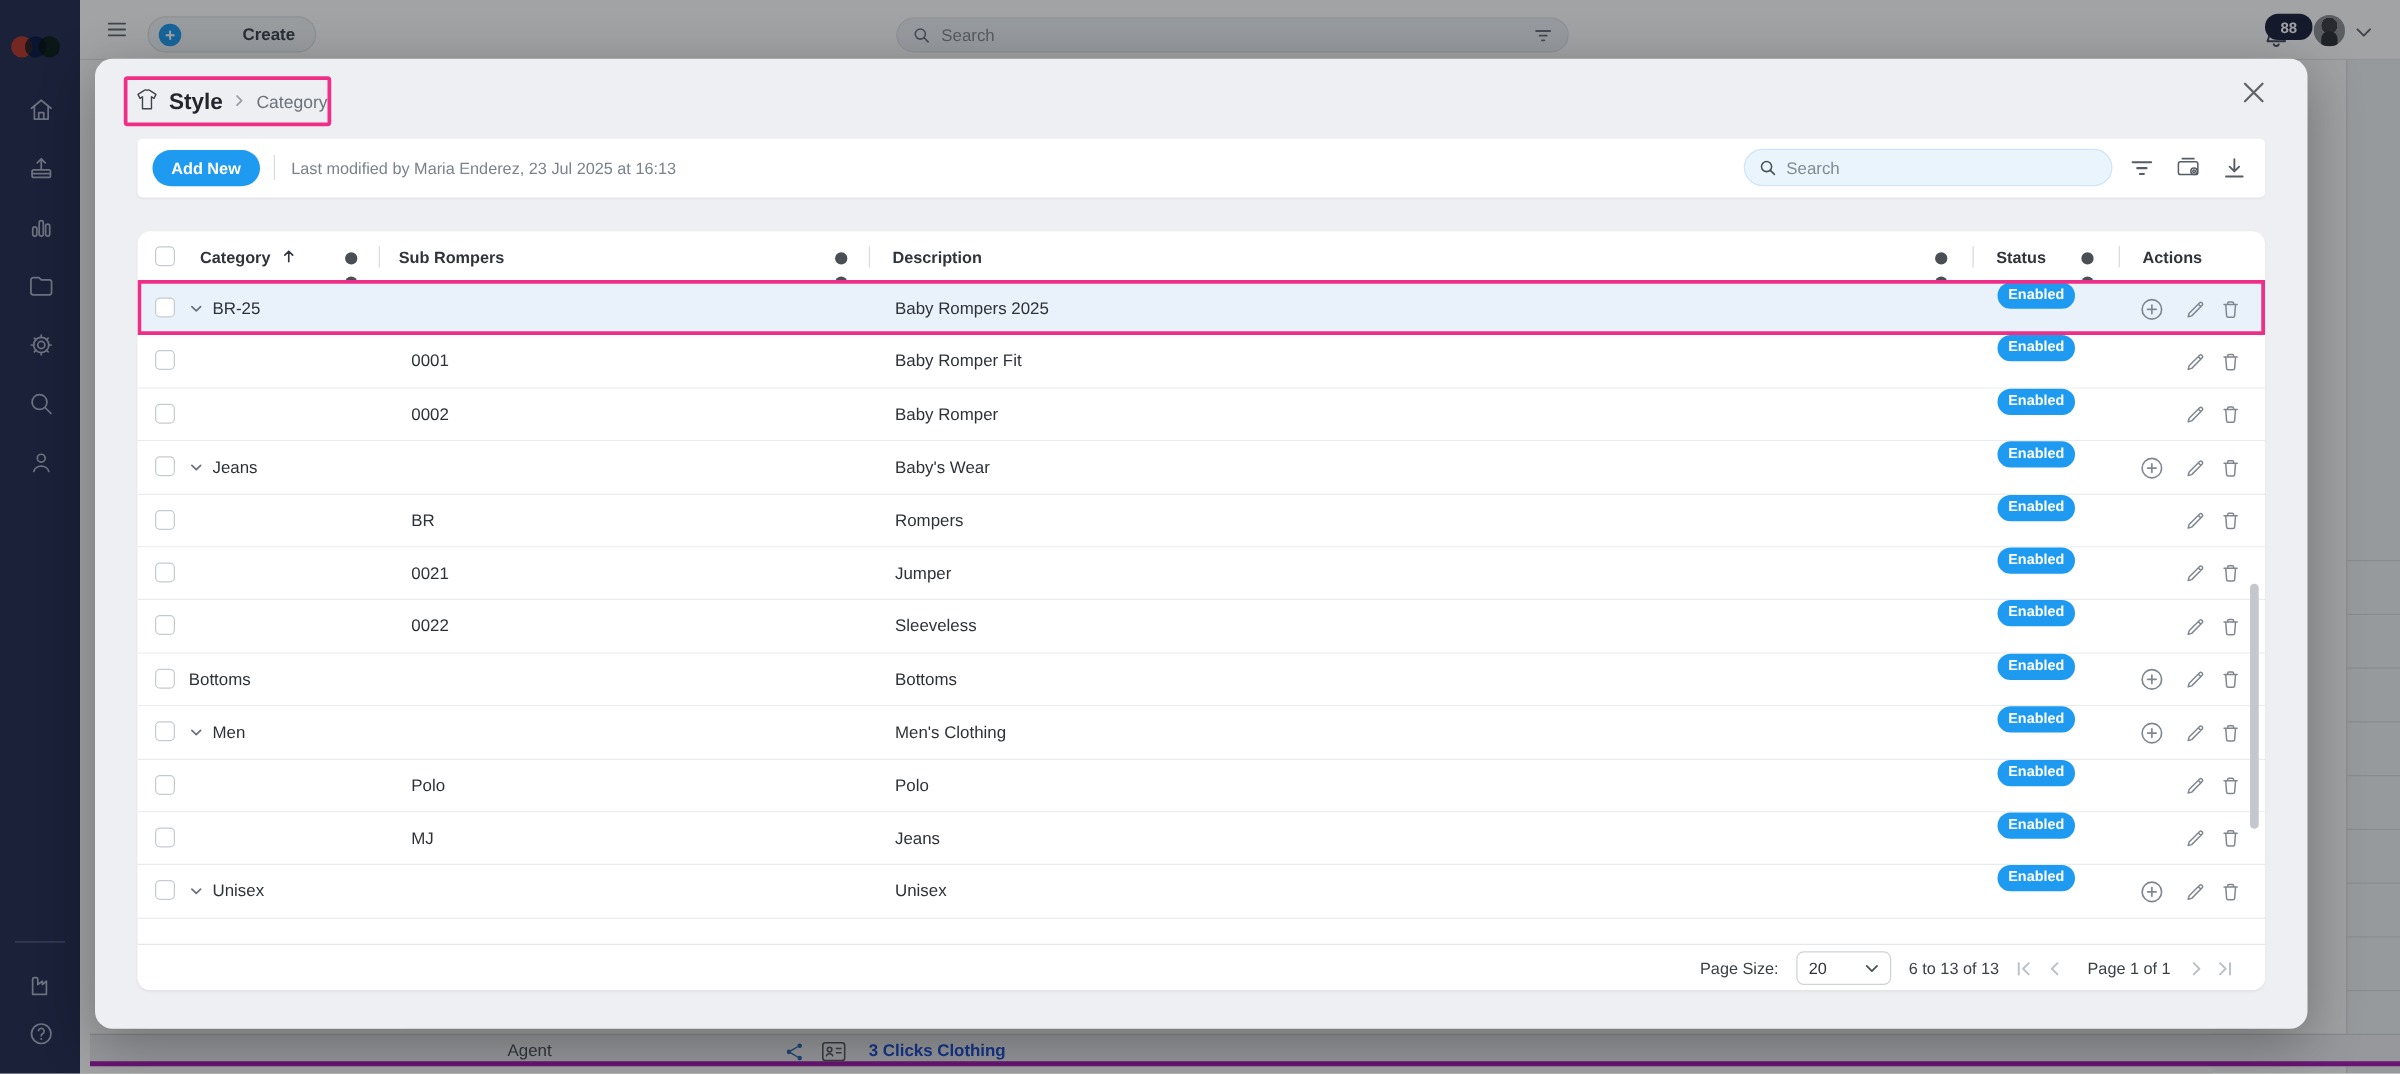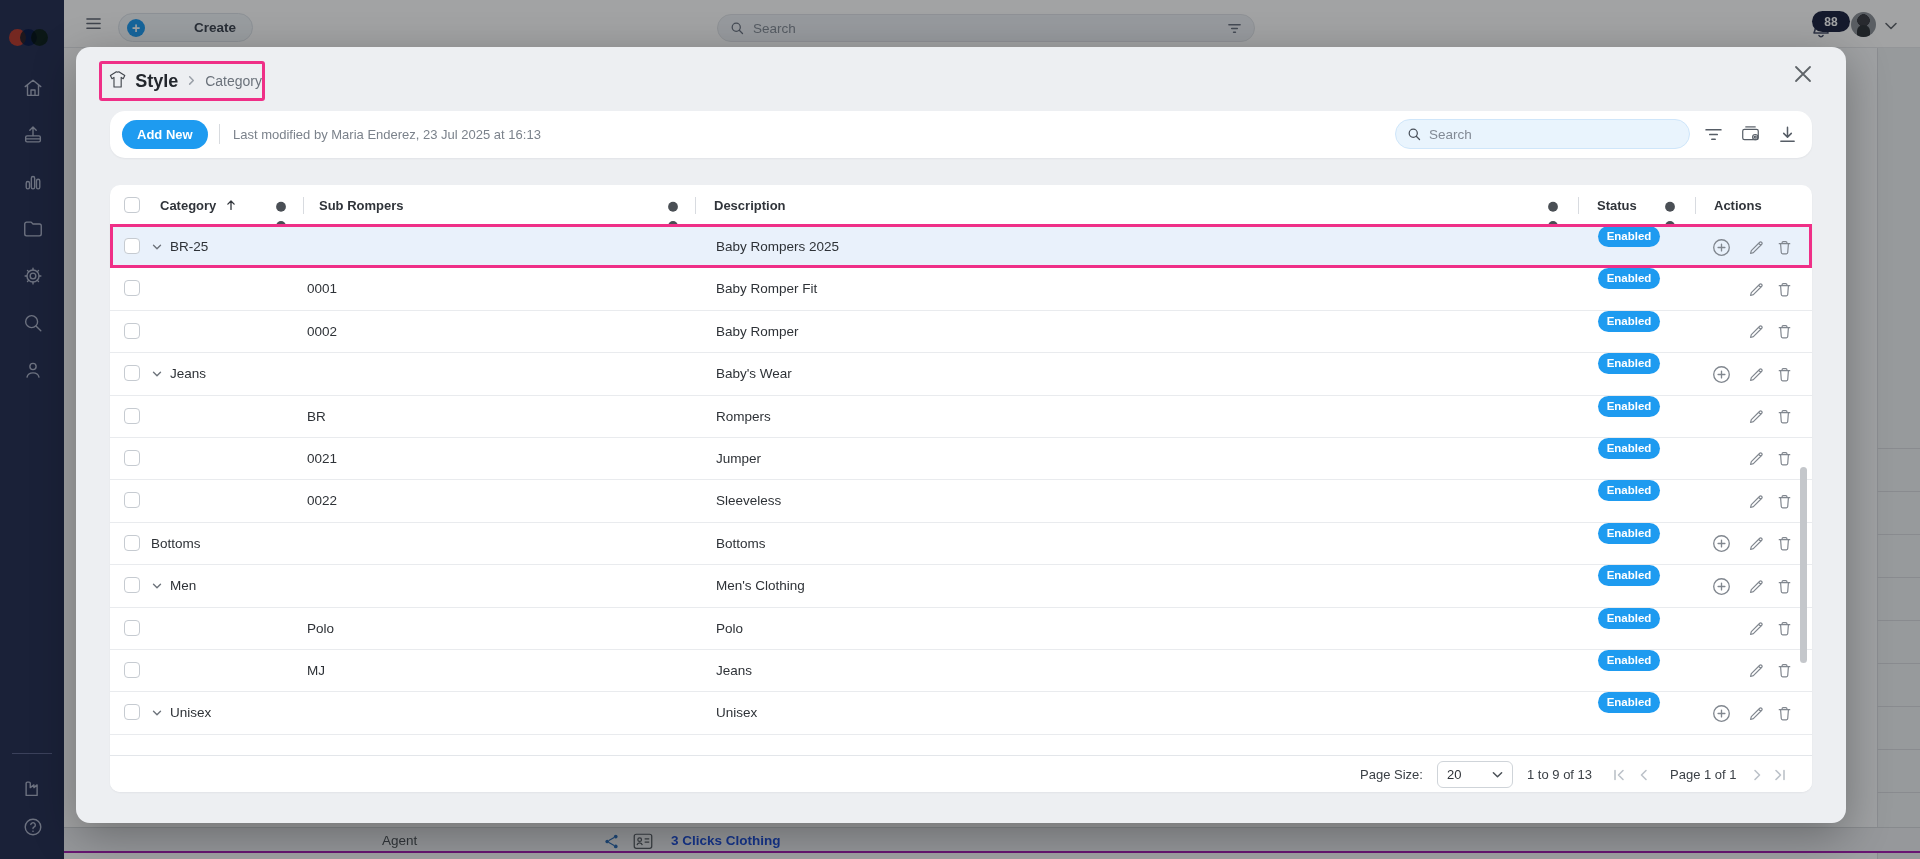--- a/index.html
+++ b/index.html
@@ -39,22 +39,22 @@
   .avatar { position:absolute; left:1787px; top:12px; width:25px; height:25px; border-radius:50%;
     background:radial-gradient(circle at 50% 34%, #3a3d43 0 30%, #8b9096 31% 100%); overflow:hidden; }
   .avatar:after { content:""; position:absolute; left:6px; top:13px; width:13px; height:12px; border-radius:6px 6px 0 0; background:#2e3237; }
   .top-chev { position:absolute; left:1820px; top:21px; width:14px; height:10px; color:#61666c; }
 
   
   .bg-table { position:absolute; left:1770px; top:48px; right:0; bottom:0; background:#fbfcfd; }
   .bg-table .vline { position:absolute; left:107px; top:0; bottom:0; border-left:1px solid #dadce0; background:#eef0f3; width:43px; }
   .bg-row { position:absolute; left:107px; width:43px; height:1px; background:#d7d9dd; }
   
-  .bg-strip { position:absolute; left:48px; right:0; top:827px; height:26px; background:#eceef0;
-    border-top:1px solid #d4d7da; border-bottom:2px solid #a21caf; }
+  .bg-strip { position:absolute; left:72px; right:0; top:827px; height:26px; background:#eceef0;
+    border-top:1px solid #d4d7da; border-bottom:4px solid #a21caf; }
   .bg-strip .agent { position:absolute; left:334px; top:5px; font-size:13.5px; color:#4a5056; }
   .bg-strip .company { position:absolute; left:623px; top:5px; font-size:13.5px; color:#1d4ed8; font-weight:600; }
   .share-ic { position:absolute; left:555px; top:5px; width:17px; height:17px; color:#2b6cb8; }
   .idcard-ic { position:absolute; left:585px; top:5px; width:20px; height:17px; color:#565c63; }
 
   
   .overlay { position:absolute; inset:0; background:rgba(10,12,16,0.38); z-index:10; }
 
   
   .float-panel { position:absolute; left:116px; top:790px; width:209px; height:33px; background:#b9bcc0; border-radius:3px; z-index:15; }
@@ -64,21 +64,21 @@
     border-radius:14px; box-shadow:0 12px 45px rgba(0,0,0,.3); z-index:20; }
 
   .crumb-box { position:absolute; left:23px; top:14px; width:166px; height:40px; border:3px solid #ef2f87;
     border-radius:3px; display:flex; align-items:center; padding-left:6px; gap:8px; }
   .crumb-box .root { font-size:18px; font-weight:bold; color:#23272d; }
   .crumb-box .sep { width:12px; height:12px; color:#9aa0a8; }
   .crumb-box .cur { font-size:14px; color:#6b727b; }
   .tshirt { width:21px; height:20px; color:#40454c; }
   .close-x { position:absolute; left:1716px; top:16px; width:22px; height:22px; color:#5f6469; cursor:pointer; }
 
-  .toolbar { position:absolute; left:34px; top:64px; width:1702px; height:47px; background:#fff; border-radius:15px;
+  .toolbar { position:absolute; left:34px; top:64px; width:1702px; height:47px; background:#fff; border-radius:4px;
     box-shadow:0 1px 2px rgba(16,24,40,.05); }
   .addnew { position:absolute; left:12px; top:9px; height:29px; padding:0 15px; border-radius:15px; background:#1e9bf0;
     color:#fff; font-size:13px; font-weight:bold; display:flex; align-items:center; border:none; font-family:inherit; cursor:pointer; }
   .tb-div { position:absolute; left:109px; top:13px; height:20px; border-left:1px solid #d8dbdf; }
   .modified { position:absolute; left:123px; top:16px; font-size:13px; color:#7b828b; }
   .modal-search { position:absolute; left:1285px; top:8px; width:295px; height:30px; border-radius:15px;
     background:#e9f4fd; border:1px solid #cfe6fa; display:flex; align-items:center; padding:0 11px; gap:7px; }
   .modal-search input { flex:1; border:none; background:transparent; outline:none; font-size:13.5px; color:#2f343a; font-family:inherit; }
   .modal-search input::placeholder { color:#828a95; }
   .tool-ic { position:absolute; top:14px; width:19px; height:19px; color:#565d66; cursor:pointer; }
@@ -92,21 +92,21 @@
   .col-div { position:absolute; top:12px; height:17px; border-left:1px solid #d8dbe0; }
   .sort { position:absolute; width:14px; height:14px; color:#32363c; }
 
   .rows { position:relative; height:529px; }
   .trow { position:relative; height:42.4px; border-bottom:1px solid #e9ebee; font-size:13.5px; color:#2e3237; background:#fff; }
   .trow.hl { background:#e9f1fb; }
   .trow.hl::after { content:""; position:absolute; inset:-2px 0 -1px 0; border:3px solid #ef2f87; pointer-events:none; z-index:3; }
   .trow .cb   { position:absolute; left:14px; top:12px; }
   .trow .chev { position:absolute; left:40px; top:14px; width:14px; height:14px; color:#6d737b; cursor:pointer; }
   .trow .cat  { position:absolute; left:60px; top:13px; }
-  .trow .sub  { position:absolute; left:197px; top:13px; }
+  .trow .sub  { position:absolute; left:219px; top:13px; }
   .trow .desc { position:absolute; left:606px; top:13px; }
   .badge { position:absolute; left:1488px; top:0; width:62px; height:21px; border-radius:11px; background:#1e9bf0;
     color:#fff; font-size:11.5px; font-weight:bold; text-align:center; line-height:21px; }
   .act { position:absolute; top:9px; width:24px; height:24px; color:#81878f; display:flex; align-items:center; justify-content:center; cursor:pointer; }
   .act.plus { left:1599px; } .act.edit { left:1634px; } .act.del { left:1662px; }
 
   .scrollthumb { position:absolute; left:1690px; top:282px; width:7px; height:196px; border-radius:3.5px; background:#c4c7cb; z-index:4; }
 
   .tfoot { position:absolute; left:0; right:0; bottom:0; height:37px; border-top:1px solid #e3e6ea; background:#fff; font-size:13px; color:#3b4046; }
   .tfoot .f { position:absolute; top:11px; }
@@ -635,21 +635,21 @@
       <div class="scrollthumb"></div>
 
       <div class="tfoot">
         <span class="f" style="left:1250px">Page Size:</span>
         <div class="psel">
           <span class="v">20</span>
           <svg width="11" height="8" viewBox="0 0 12 8" fill="none" stroke="#4a5056" stroke-width="1.6" stroke-linecap="round" stroke-linejoin="round">
               <path d="M1.5 1.5 6 6l4.5-4.5"></path>
             </svg>
         </div>
-        <span class="f" style="left:1417px">1 to 9 of 13</span>
+        <span class="f" style="left:1417px">6 to 13 of 13</span>
         <span class="pag-ic" style="left:1500px">
           <svg viewBox="0 0 18 18" fill="none" stroke="currentColor" stroke-width="1.6" stroke-linecap="round" stroke-linejoin="round">
               <path d="M5 4.5v9M13 4.5 8.5 9l4.5 4.5"></path>
             </svg>
         </span>
         <span class="pag-ic" style="left:1525px">
           <svg viewBox="0 0 18 18" fill="none" stroke="currentColor" stroke-width="1.6" stroke-linecap="round" stroke-linejoin="round">
               <path d="M11 4.5 6.5 9l4.5 4.5"></path>
             </svg>
         </span>

